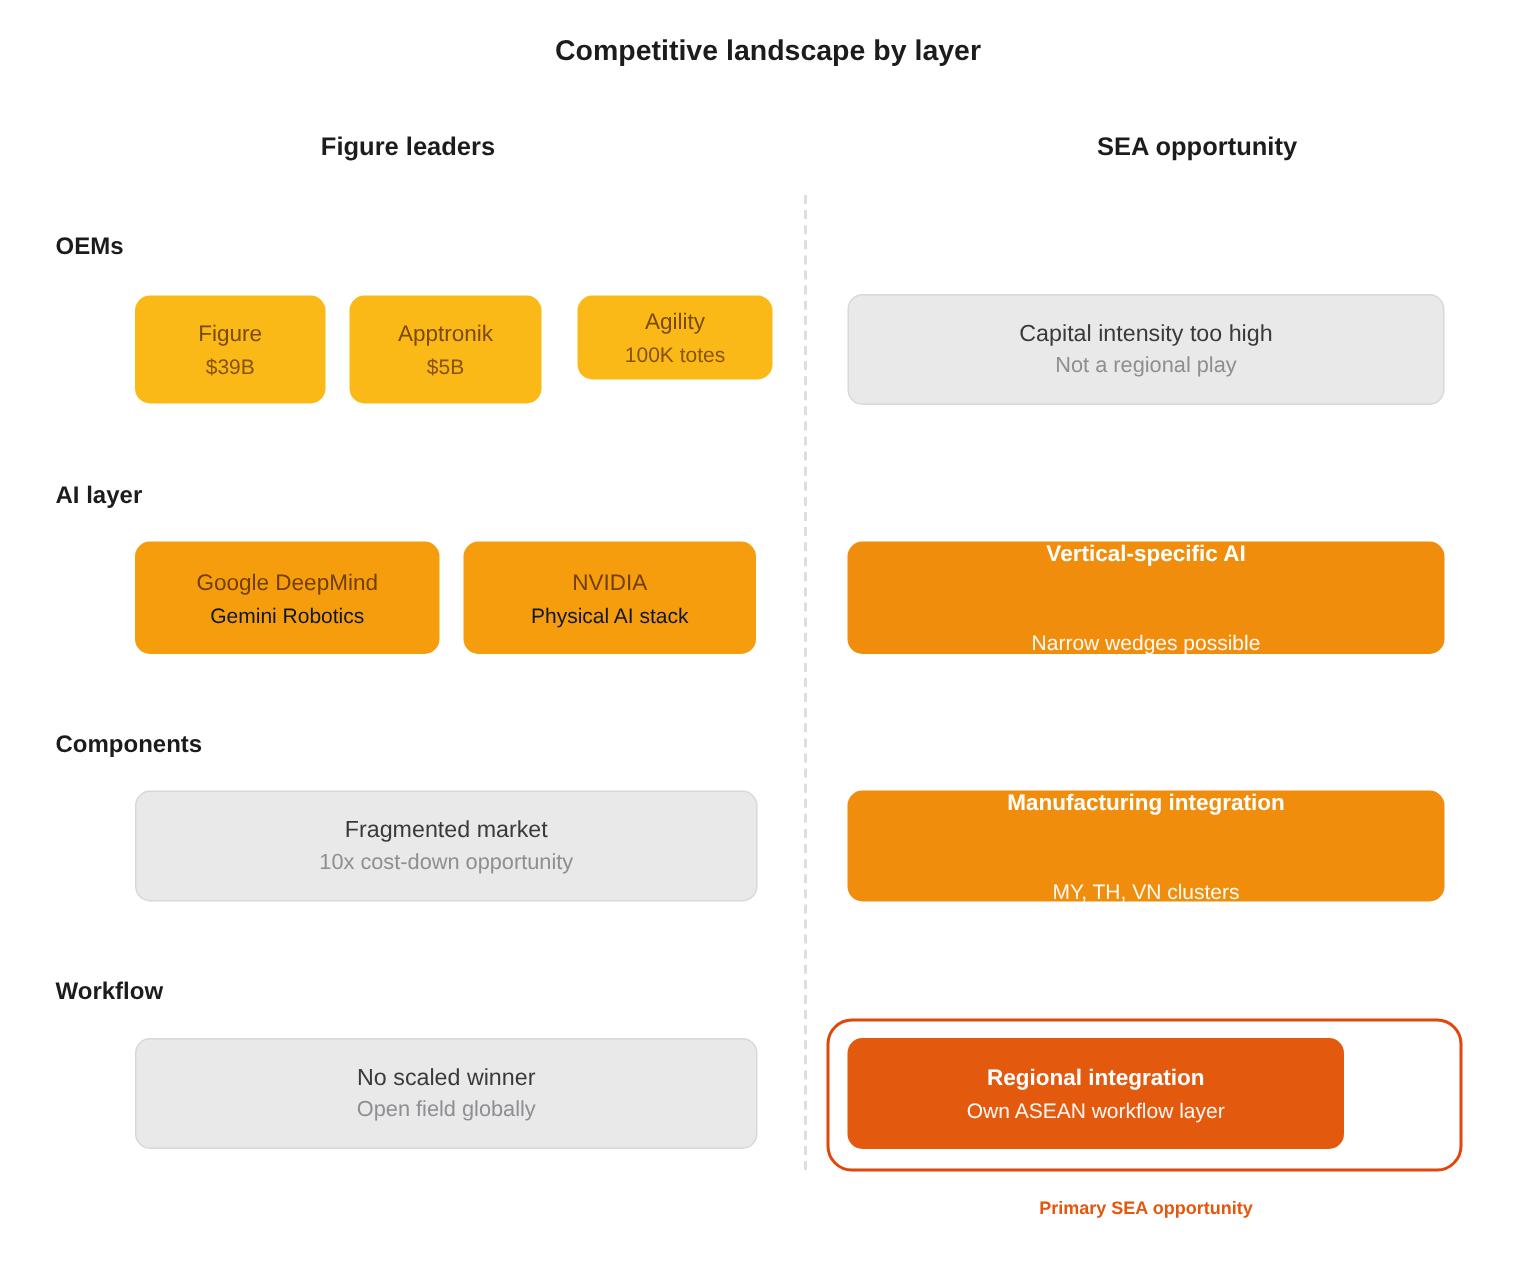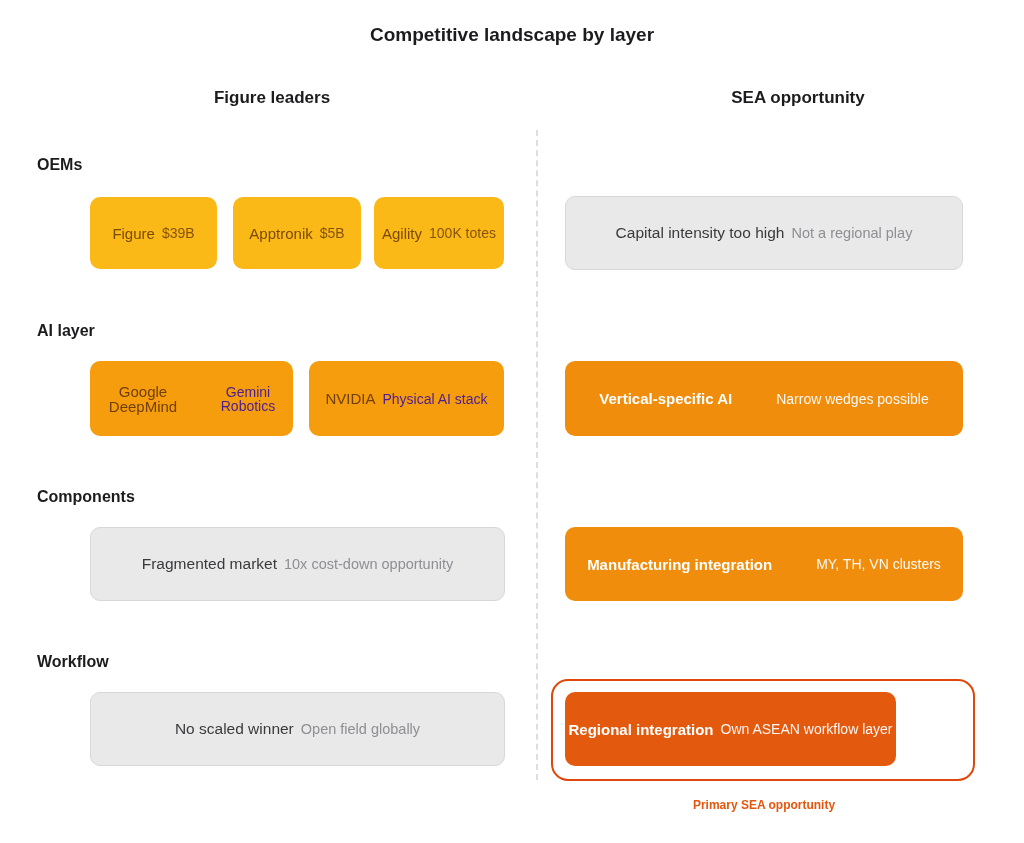--- a/index.html
+++ b/index.html
@@ -56,34 +56,34 @@
     left:37px;
     font-size:16px;
     font-weight:700;
     color:var(--ink);
     white-space:nowrap;
   }
   .box{
     position:absolute;
     border-radius:10px;
     display:flex;
-    flex-direction:row;
+    flex-direction:column;
     align-items:center;
     justify-content:center;
     gap:7px;
     text-align:center;
   }
   .box .box-title{font-size:15px;font-weight:500;line-height:1;}
   .box .box-sub{font-size:14px;font-weight:400;line-height:1;}
   .box.yellow{background:var(--yellow);}
   .box.yellow .box-title{color:var(--brown);}
   .box.yellow .box-sub{color:var(--brown-sub);}
   .box.orange{background:var(--orange);}
   .box.orange .box-title{color:#703E07;}
-  .box.orange .box-sub{color:#4c1d95;}
+  .box.orange .box-sub{color:#0f172a;}
   .box.gray{background:var(--gray-bg);border:1px solid var(--gray-border);}
   .box.gray .box-title{color:#3A3A3C;font-size:15.5px;font-weight:400;}
   .box.gray .box-sub{color:var(--gray-sub);font-size:14.5px;}
   .box.orange-white{background:var(--orange-deep);gap:44px;}
   .box.dark-orange{background:var(--orange-dark);}
   .box.orange-white .box-title,.box.dark-orange .box-title{color:#ffffff;font-weight:600;}
   .box.orange-white .box-sub,.box.dark-orange .box-sub{color:rgba(255,255,255,0.95);}
   .highlight-ring{
     position:absolute;
     left:551px;top:679px;
@@ -120,21 +120,21 @@
   <div class="row-label" style="top:653px">Workflow</div>
 
   <div class="box yellow" style="left:90px;top:197px;width:127px;height:72px">
     <div class="box-title">Figure</div>
     <div class="box-sub">$39B</div>
   </div>
   <div class="box yellow" style="left:233px;top:197px;width:128px;height:72px">
     <div class="box-title">Apptronik</div>
     <div class="box-sub">$5B</div>
   </div>
-  <div class="box yellow" style="left:374px;top:197px;width:130px;height:72px">
+  <div class="box yellow" style="left:385px;top:197px;width:130px;height:56px">
     <div class="box-title">Agility</div>
     <div class="box-sub">100K totes</div>
   </div>
 
   <div class="box gray" style="left:565px;top:196px;width:398px;height:74px">
     <div class="box-title">Capital intensity too high</div>
     <div class="box-sub">Not a regional play</div>
   </div>
 
   <div class="box orange" style="left:90px;top:361px;width:203px;height:75px">

